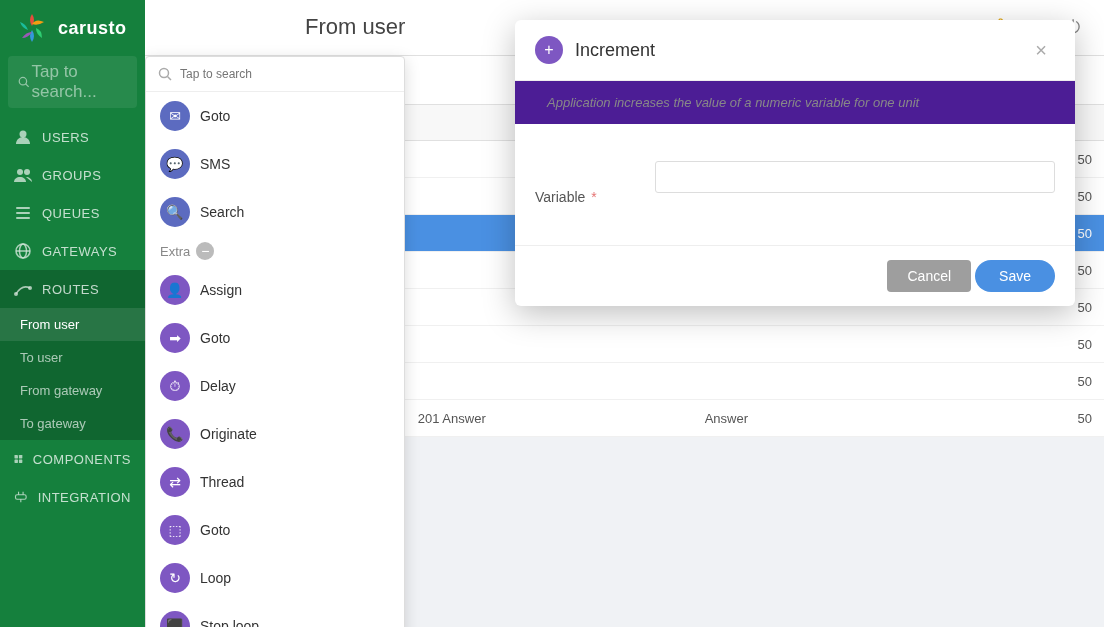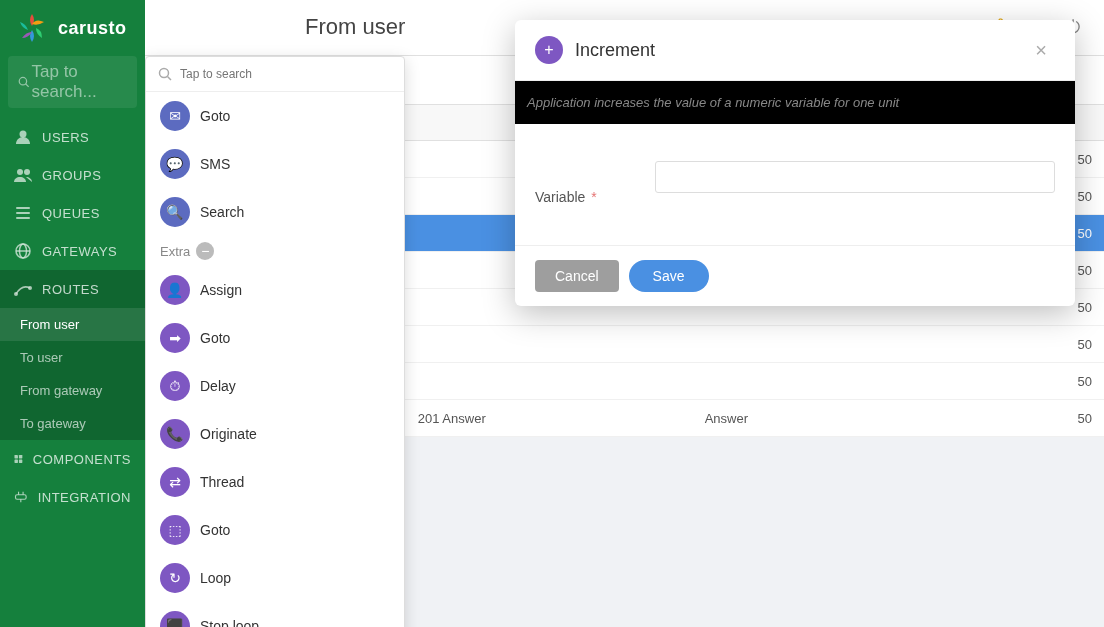--- a/index.html
+++ b/index.html
@@ -273,22 +273,22 @@
     .modal-close {
       width: 28px; height: 28px;
       border: none;
       background: none;
       font-size: 20px;
       color: #aaa;
       cursor: pointer;
       display: flex; align-items: center; justify-content: center;
     }
     .modal-description {
-      padding: 14px 12px;
-      background: #000000;
+      padding: 14px 32px;
+      background: #4c1d95;
       font-size: 13px;
       color: #888;
       font-style: italic;
     }
     .modal-body {
       padding: 24px 20px;
       min-height: 120px;
     }
     .form-row {
       display: flex;
@@ -306,22 +306,23 @@
       flex: 1;
       border: 1px solid #ddd;
       border-radius: 3px;
       padding: 7px 10px;
       font-size: 14px;
       outline: none;
     }
     .modal-footer {
       display: flex;
       align-items: center;
+      justify-content: flex-end;
       padding: 14px 20px;
-      gap: 10px;
+      gap: 4px;
       border-top: 1px solid #eee;
     }
     .btn-cancel {
       padding: 8px 20px;
       border: none;
       border-radius: 4px;
       background: #9e9e9e;
       color: #fff;
       font-size: 14px;
       cursor: pointer;

